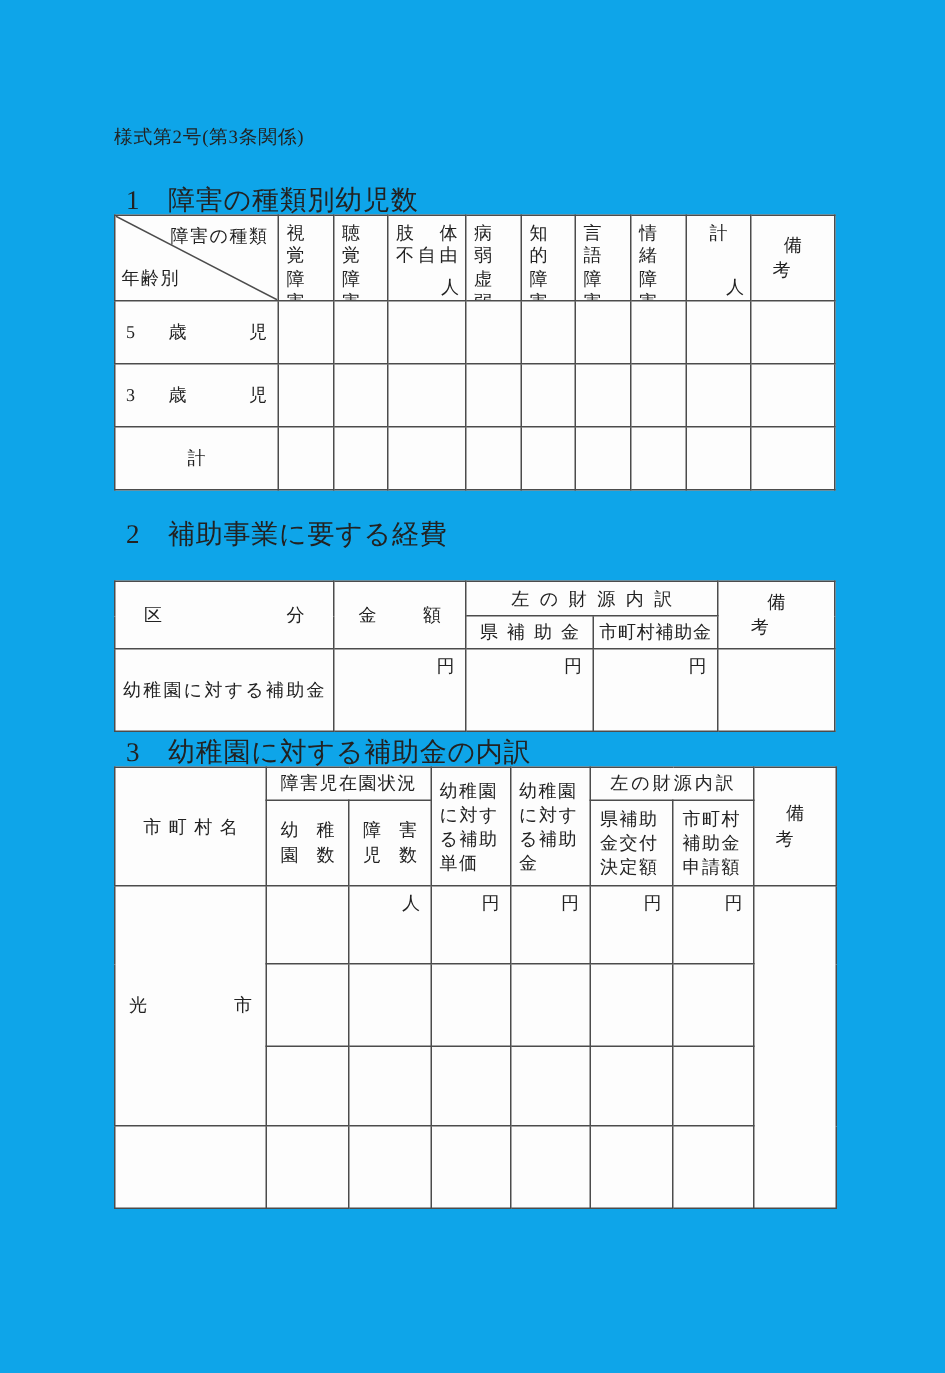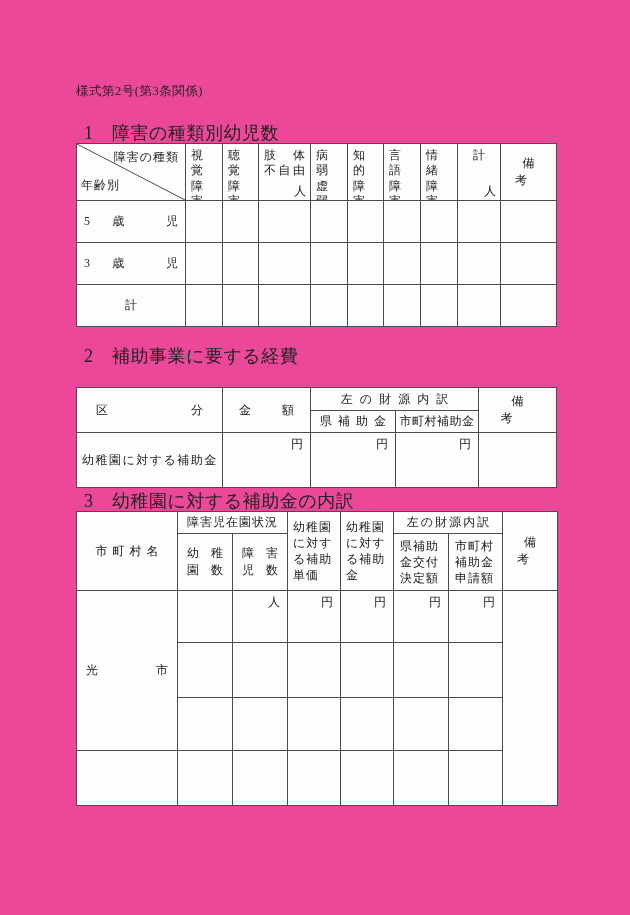--- a/index.html
+++ b/index.html
@@ -4,21 +4,21 @@
 <style>
   * { margin:0; padding:0; box-sizing:border-box; }
   html,body { width:630px; height:915px; }
   body {
     background:#fdfdfd;
     font-family:"Liberation Serif","DejaVu Serif",serif;
     color:#222;
     position:relative;
     font-size:12px;
   }
-  .page { position:absolute; inset:0; background:#ec4899; }
+  .page { position:absolute; inset:0; background:#0ea5e9; }
 
   .form-number { position:absolute; left:76px; top:83px; font-size:12.5px; letter-spacing:0.5px; }
   .doc-title   { position:absolute; left:76px; top:102px; width:480px; text-align:center;
                  font-size:13px; letter-spacing:24px; text-indent:24px; }
   .section-heading { position:absolute; left:84px; font-size:18px; letter-spacing:0.5px; }
   .sh1 { top:121px; } .sh2 { top:344px; } .sh3 { top:489px; }
 
   table { border-collapse:collapse; table-layout:fixed; position:absolute; left:76px; background:#fdfdfd; }
   td,th { border:1px solid #4c4c4c; font-weight:normal; font-size:12px; vertical-align:middle; overflow:hidden; }
 

